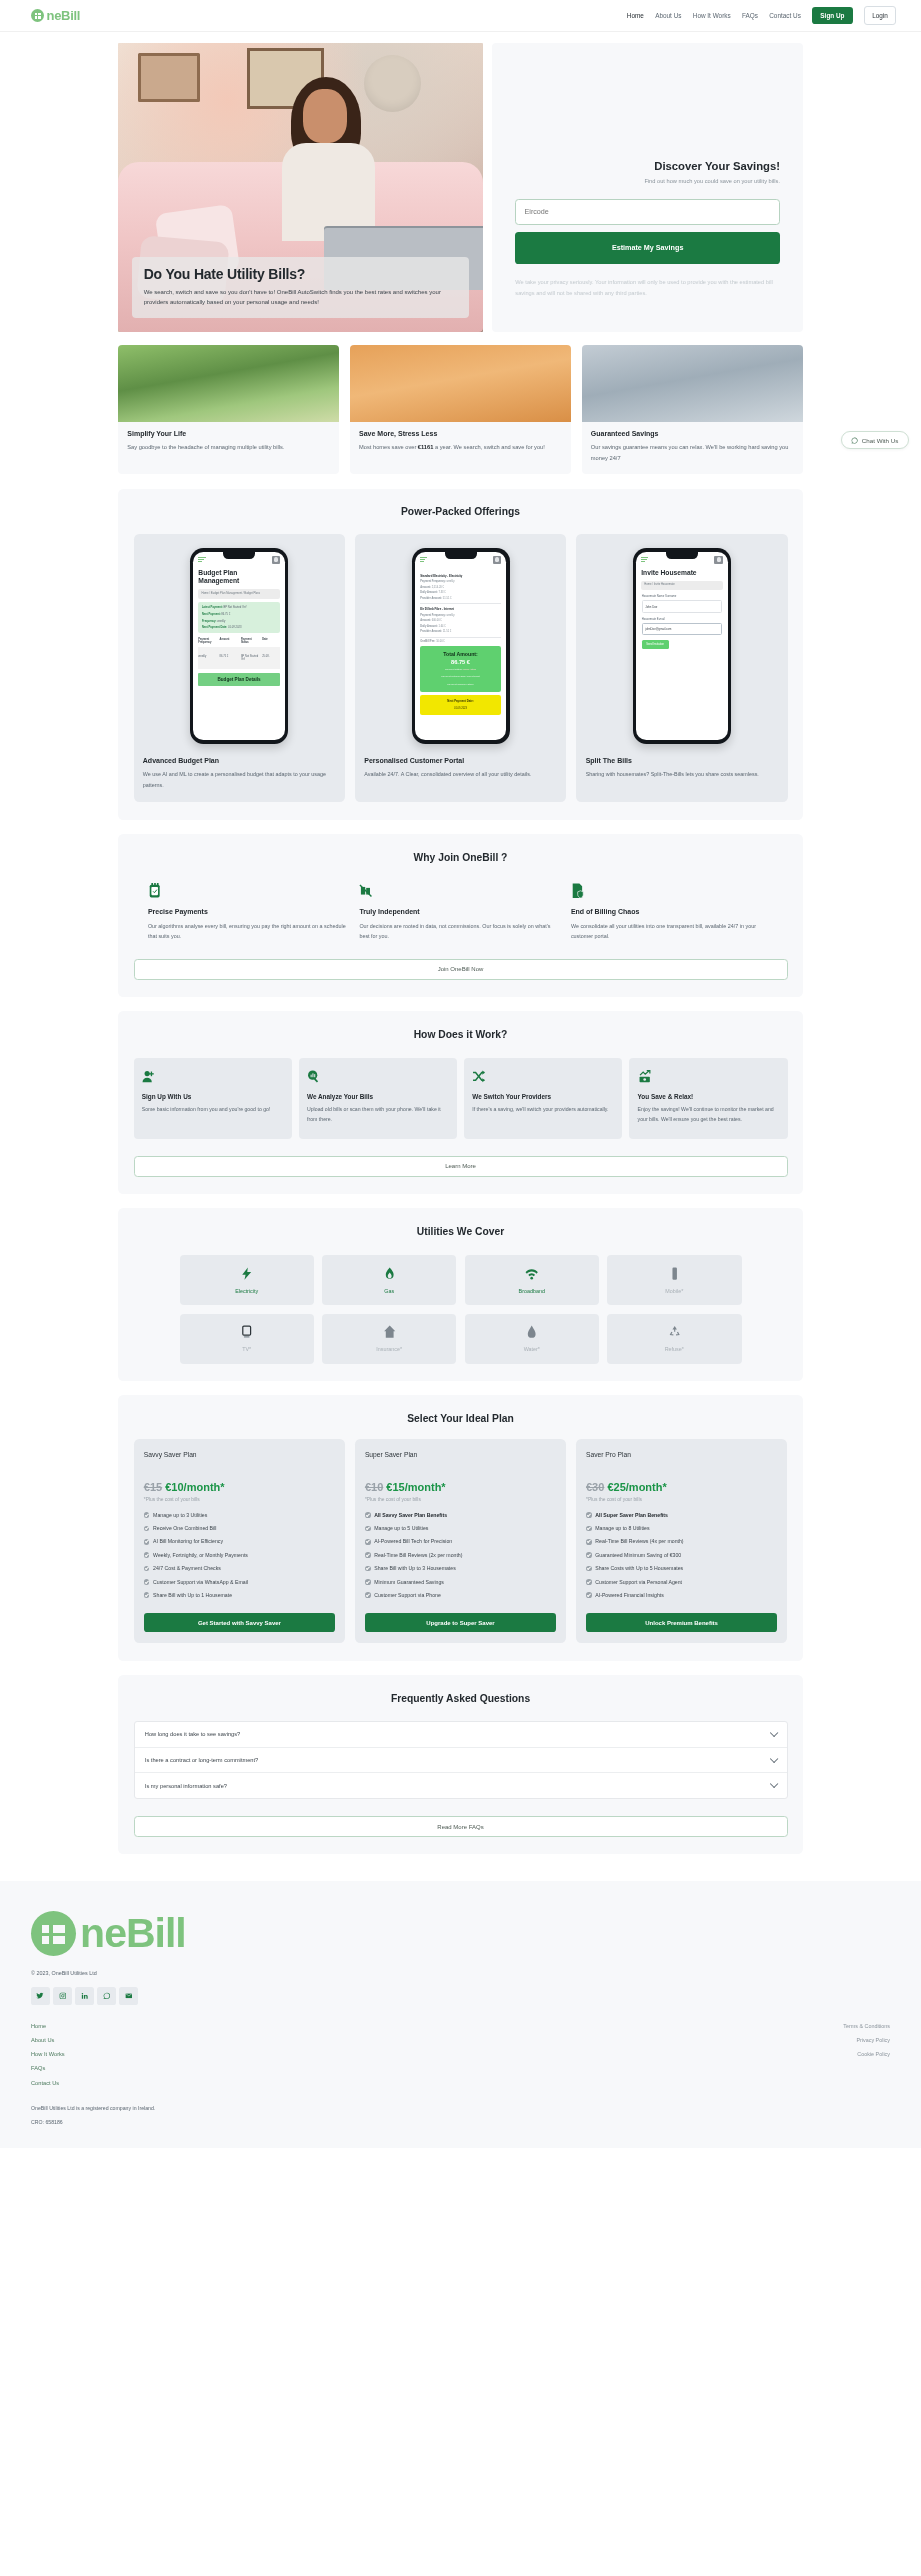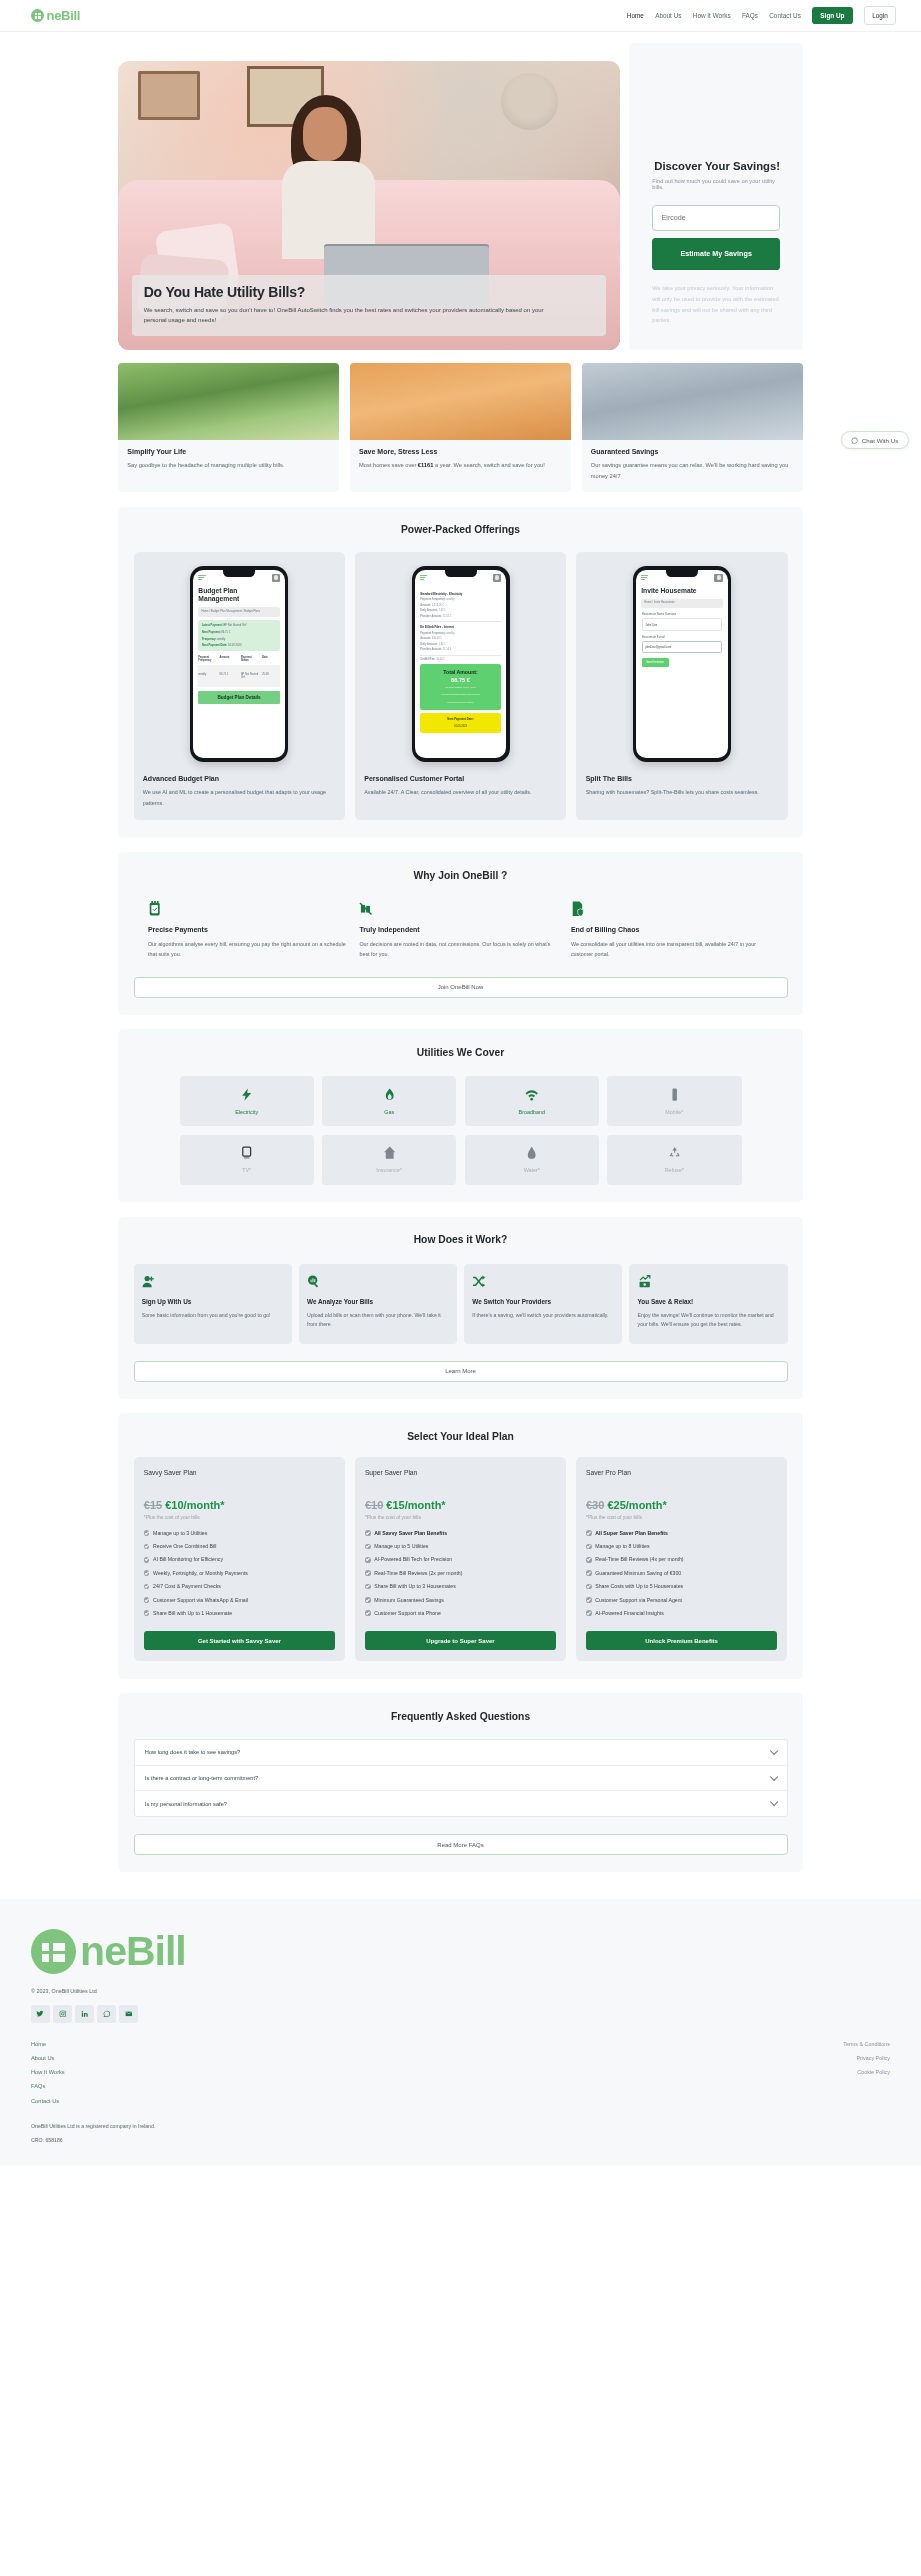--- a/index.html
+++ b/index.html
@@ -51,27 +51,26 @@
     padding: 4.6px 7.2px; border-radius: 3.1px; border: 0.5px solid #d8dee3;
   }
 
   
   .page { padding: 0 0 0 0; }
   .wrap { width: 685px; margin: 0 auto; }
 
   
   .hero { display: flex; gap: 0; margin-top: 11.3px; }
   .hero-img {
-    width: 502px; height: 289px; border-radius: 11px; overflow: hidden;
+    width: 365px; height: 289px; border-radius: 1px; overflow: hidden;
     position: relative;
     background:
       radial-gradient(circle at 30% 20%, #f3c9b8 0%, rgba(243,201,184,0) 42%),
       radial-gradient(circle at 70% 12%, #d9cfc4 0%, rgba(217,207,196,0) 40%),
       linear-gradient(160deg,#efe3d7 0%, #e6d3c6 32%, #d9c3b7 55%, #c9b0a5 78%, #9b8074 100%);
-    margin-top: 18px;
   }
   .hero-img .pic-frame {
     position:absolute; left:19.6px; top:9.3px; width:62px; height:49px;
     background:#caa98d; border:3.1px solid #8d6b4f; border-radius:1.5px;
   }
   .hero-img .pic-frame2 {
     position:absolute; left:129px; top:5.2px; width:77px; height:61px;
     background:#d9c8ae; border:3.6px solid #7e6047;
   }
   .hero-img .lamp {
@@ -515,80 +514,20 @@
           <path d="M17 14 l5 2 v5 c0 3 -2.5 5 -5 6 c-2.5 -1 -5 -3 -5 -6 v-5z" fill="currentColor" stroke="#f7f8fa" stroke-width="1.2"></path>
         </svg>
         <div class="why-title">End of Billing Chaos</div>
         <div class="why-desc">We consolidate all your utilities into one transparent bill, available 24/7 in your customer portal.</div>
       </div>
     </div>
     <a class="ghost-btn">Join OneBill Now</a>
   </section>
 
   <section class="section">
-    <div class="section-title">Utilities We Cover</div>
-    <div class="util-grid">
-      <div class="util-tile util-on">
-        <svg viewBox="0 0 24 24">
-              <path d="M14 1 L4 14 h6 l-2 9 L20 9 h-7z"></path>
-            </svg>
-        <span class="util-lbl">Electricity</span>
-      </div>
-      <div class="util-tile util-on">
-        <svg viewBox="0 0 24 24">
-              <path d="M12 1 C8 6 5 9 5 14 a7 7 0 0 0 14 0 c0 -5 -3 -8 -7 -13z M12 20 a3.5 3.5 0 0 1 -3.5 -3.5 c0 -2.5 1.8 -4 3.5 -6.5 c1.7 2.5 3.5 4 3.5 6.5 A3.5 3.5 0 0 1 12 20z"></path>
-            </svg>
-        <span class="util-lbl">Gas</span>
-      </div>
-      <div class="util-tile util-on">
-        <svg viewBox="0 0 24 24">
-          <path d="M12 4 C7 4 3 6.5 1 9.5 l2.5 2.5 C5 9.8 8.2 8 12 8 s7 1.8 8.5 4 L23 9.5 C21 6.5 17 4 12 4z"></path>
-          <path d="M12 11 c-2.6 0 -4.8 1.3 -6 3.2 l2.6 2.6 C9.4 15.7 10.6 15 12 15 s2.6 .7 3.4 1.8 l2.6 -2.6 C16.8 12.3 14.6 11 12 11z"></path>
-          <circle cx="12" cy="20" r="2.4"></circle>
-        </svg>
-        <span class="util-lbl">Broadband</span>
-      </div>
-      <div class="util-tile util-off">
-        <svg viewBox="0 0 24 24">
-              <rect x="8" y="1" width="8" height="22" rx="2"></rect>
-            </svg>
-        <span class="util-lbl">Mobile*</span>
-      </div>
-      <div class="util-tile util-off">
-        <svg viewBox="0 0 24 24">
-              <rect x="5" y="2" width="14" height="16" rx="2" fill="none" stroke="currentColor" stroke-width="2.2"></rect>
-              <rect x="7" y="20" width="10" height="2.4" rx="1"></rect>
-            </svg>
-        <span class="util-lbl">TV*</span>
-      </div>
-      <div class="util-tile util-off">
-        <svg viewBox="0 0 24 24">
-              <path d="M12 1 L2 11 h3 v12 h14 V11 h3z M12 9 c-2 2.5 -3 4 -3 5.8 a3 3 0 0 0 6 0 C15 13 14 11.5 12 9z"></path>
-            </svg>
-        <span class="util-lbl">Insurance*</span>
-      </div>
-      <div class="util-tile util-off">
-        <svg viewBox="0 0 24 24">
-              <path d="M12 1 C8 8 5 12 5 16 a7 7 0 0 0 14 0 C19 12 16 8 12 1z"></path>
-            </svg>
-        <span class="util-lbl">Water*</span>
-      </div>
-      <div class="util-tile util-off">
-        <svg viewBox="0 0 24 24">
-          <path d="M12 2 l4 6 h-3 v4 h-2 V8 H8z"></path>
-          <path d="M3 18 l3 -6 l2 1.2 l-2 3.4 l3.6 0 v2.4z"></path>
-          <path d="M21 18 l-3 -6 l-2 1.2 l2 3.4 l-3.6 0 v2.4z"></path>
-          <path d="M5 20 h14 v2 H5z" opacity="0"></path>
-        </svg>
-        <span class="util-lbl">Refuse*</span>
-      </div>
-    </div>
-  </section>
-
-  <section class="section">
     <div class="section-title">How Does it Work?</div>
     <div class="how-grid">
       <div class="how-card">
         <svg class="how-icon" viewBox="0 0 26 26">
           <circle cx="10" cy="7" r="5" fill="currentColor"></circle>
           <path d="M1 24 c0 -6 4 -9 9 -9 s9 3 9 9z" fill="currentColor"></path>
           <rect x="17" y="3" width="2.6" height="9" fill="currentColor"></rect>
               <rect x="13.8" y="6.2" width="9" height="2.6" fill="currentColor"></rect>
         </svg>
         <div class="how-title">Sign Up With Us</div>
@@ -620,20 +559,80 @@
           <rect x="3" y="13" width="20" height="11" rx="1.5" fill="currentColor"></rect>
           <circle cx="13" cy="18.5" r="2.6" fill="#e7eaee"></circle>
           <path d="M4 10 L10 4 L14 8 L22 1" stroke="currentColor" stroke-width="2.4" fill="none"></path>
           <path d="M17 1 h6 v6" stroke="currentColor" stroke-width="2.4" fill="none"></path>
         </svg>
         <div class="how-title">You Save &amp; Relax!</div>
         <div class="how-desc">Enjoy the savings! We'll continue to monitor the market and your bills. We'll ensure you get the best rates.</div>
       </div>
     </div>
     <a class="ghost-btn">Learn More</a>
+  </section>
+
+  <section class="section">
+    <div class="section-title">Utilities We Cover</div>
+    <div class="util-grid">
+      <div class="util-tile util-on">
+        <svg viewBox="0 0 24 24">
+              <path d="M14 1 L4 14 h6 l-2 9 L20 9 h-7z"></path>
+            </svg>
+        <span class="util-lbl">Electricity</span>
+      </div>
+      <div class="util-tile util-on">
+        <svg viewBox="0 0 24 24">
+              <path d="M12 1 C8 6 5 9 5 14 a7 7 0 0 0 14 0 c0 -5 -3 -8 -7 -13z M12 20 a3.5 3.5 0 0 1 -3.5 -3.5 c0 -2.5 1.8 -4 3.5 -6.5 c1.7 2.5 3.5 4 3.5 6.5 A3.5 3.5 0 0 1 12 20z"></path>
+            </svg>
+        <span class="util-lbl">Gas</span>
+      </div>
+      <div class="util-tile util-on">
+        <svg viewBox="0 0 24 24">
+          <path d="M12 4 C7 4 3 6.5 1 9.5 l2.5 2.5 C5 9.8 8.2 8 12 8 s7 1.8 8.5 4 L23 9.5 C21 6.5 17 4 12 4z"></path>
+          <path d="M12 11 c-2.6 0 -4.8 1.3 -6 3.2 l2.6 2.6 C9.4 15.7 10.6 15 12 15 s2.6 .7 3.4 1.8 l2.6 -2.6 C16.8 12.3 14.6 11 12 11z"></path>
+          <circle cx="12" cy="20" r="2.4"></circle>
+        </svg>
+        <span class="util-lbl">Broadband</span>
+      </div>
+      <div class="util-tile util-off">
+        <svg viewBox="0 0 24 24">
+              <rect x="8" y="1" width="8" height="22" rx="2"></rect>
+            </svg>
+        <span class="util-lbl">Mobile*</span>
+      </div>
+      <div class="util-tile util-off">
+        <svg viewBox="0 0 24 24">
+              <rect x="5" y="2" width="14" height="16" rx="2" fill="none" stroke="currentColor" stroke-width="2.2"></rect>
+              <rect x="7" y="20" width="10" height="2.4" rx="1"></rect>
+            </svg>
+        <span class="util-lbl">TV*</span>
+      </div>
+      <div class="util-tile util-off">
+        <svg viewBox="0 0 24 24">
+              <path d="M12 1 L2 11 h3 v12 h14 V11 h3z M12 9 c-2 2.5 -3 4 -3 5.8 a3 3 0 0 0 6 0 C15 13 14 11.5 12 9z"></path>
+            </svg>
+        <span class="util-lbl">Insurance*</span>
+      </div>
+      <div class="util-tile util-off">
+        <svg viewBox="0 0 24 24">
+              <path d="M12 1 C8 8 5 12 5 16 a7 7 0 0 0 14 0 C19 12 16 8 12 1z"></path>
+            </svg>
+        <span class="util-lbl">Water*</span>
+      </div>
+      <div class="util-tile util-off">
+        <svg viewBox="0 0 24 24">
+          <path d="M12 2 l4 6 h-3 v4 h-2 V8 H8z"></path>
+          <path d="M3 18 l3 -6 l2 1.2 l-2 3.4 l3.6 0 v2.4z"></path>
+          <path d="M21 18 l-3 -6 l-2 1.2 l2 3.4 l-3.6 0 v2.4z"></path>
+          <path d="M5 20 h14 v2 H5z" opacity="0"></path>
+        </svg>
+        <span class="util-lbl">Refuse*</span>
+      </div>
+    </div>
   </section>
 
   <section class="section">
     <div class="section-title">Select Your Ideal Plan</div>
     <div class="plan-grid">
 
       <div class="plan">
         <div class="plan-name">Savvy Saver Plan</div>
         <div class="plan-price"><span class="old">€15</span><span>€10/month*</span></div>
         <div class="plan-note">*Plus the cost of your bills</div>

